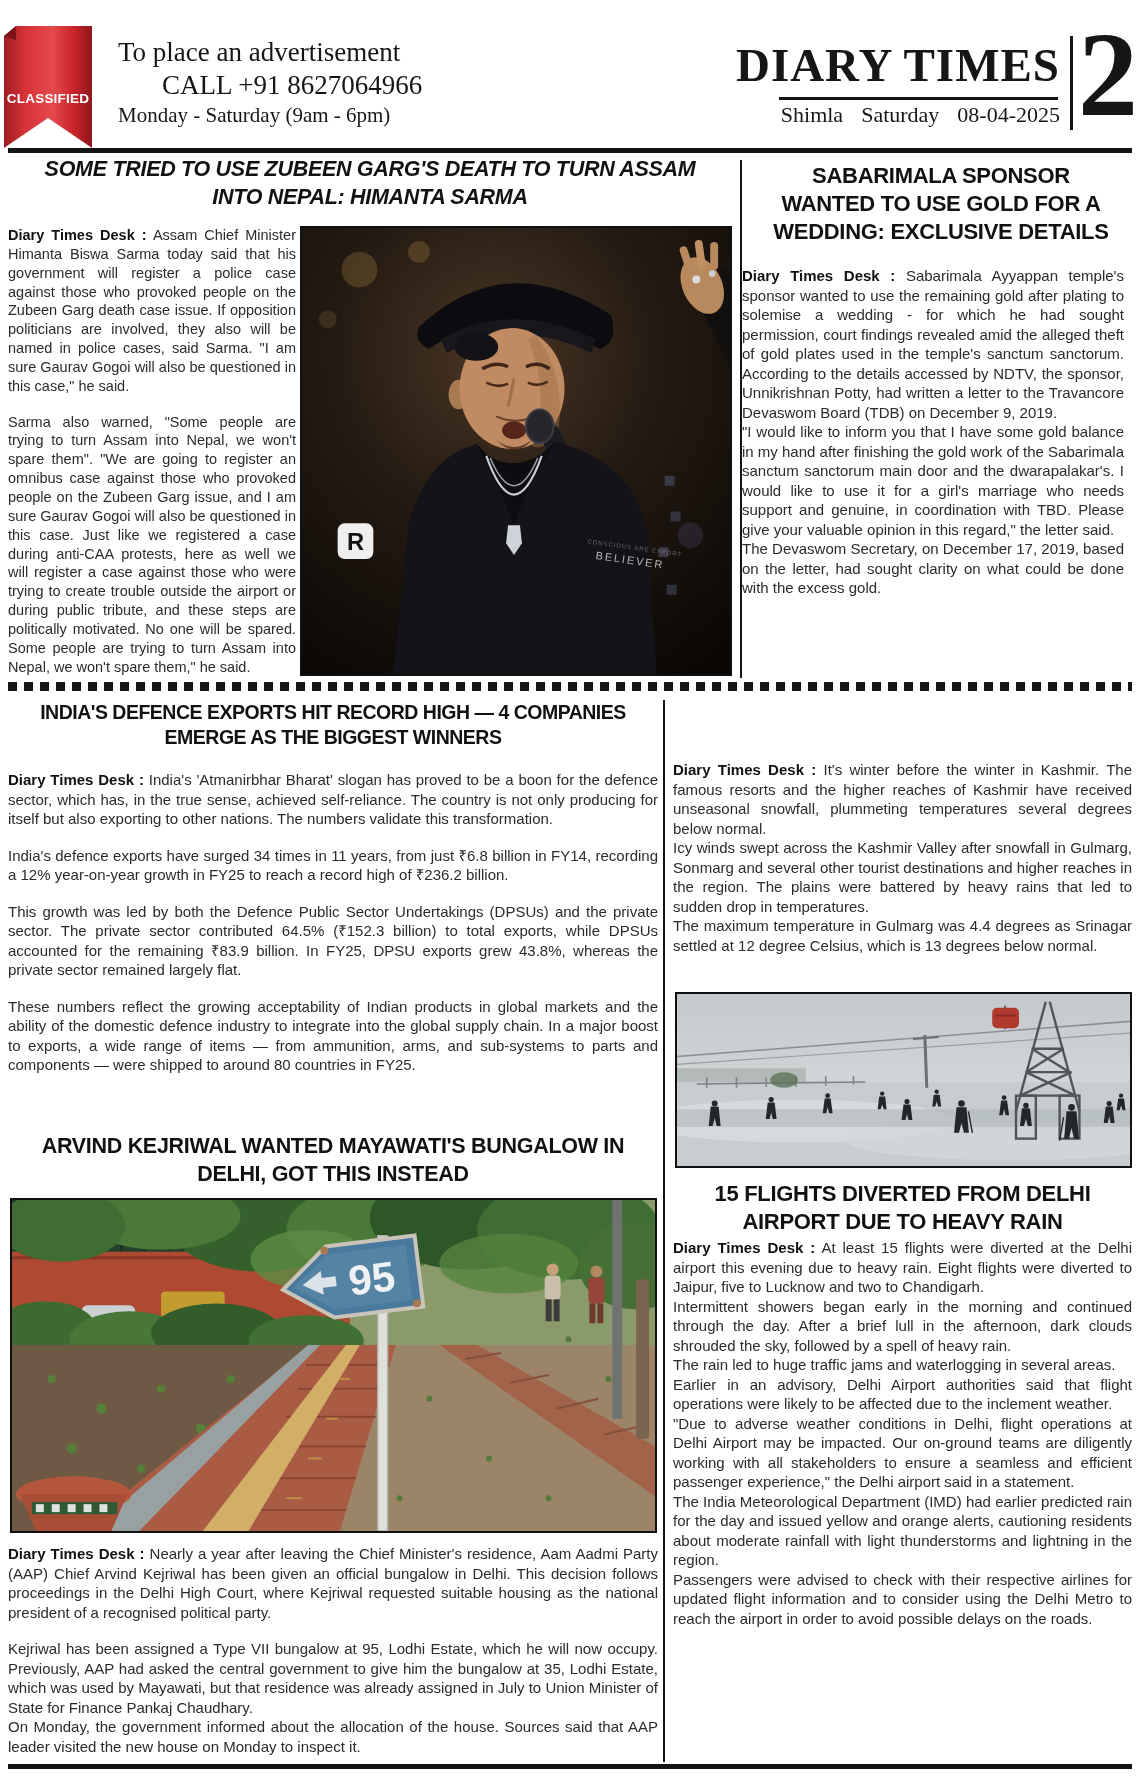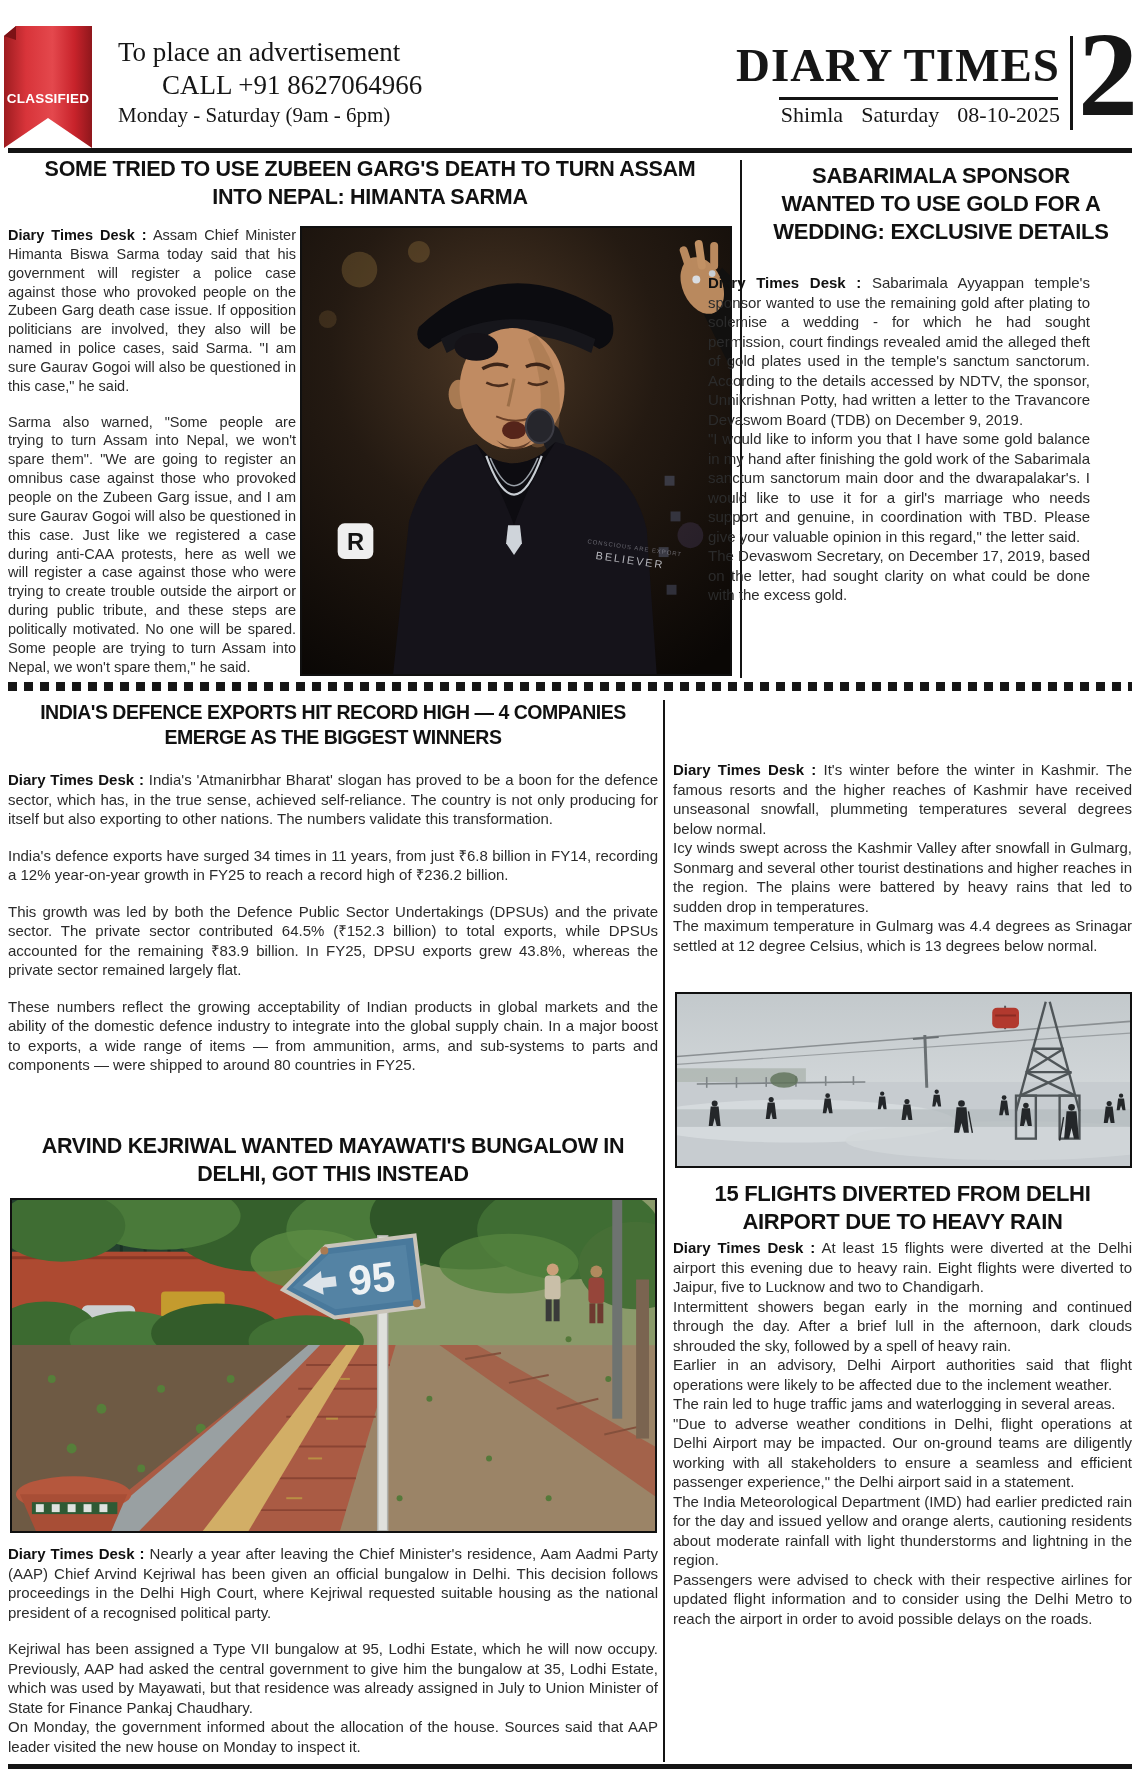--- a/index.html
+++ b/index.html
@@ -63,33 +63,33 @@
 
   <div class="abs serif" style="left:118px;top:36px;width:420px;">
     <div class="ad-line1">To place an advertisement</div>
     <div class="ad-line2">CALL +91 8627064966</div>
     <div class="ad-line3">Monday - Saturday (9am - 6pm)</div>
   </div>
 
   <div class="abs serif masthead" style="right:80px;top:38px;">DIARY TIMES</div>
   <div class="abs rule" style="left:779px;top:97px;width:279px;height:3px;"></div>
   <div class="abs serif dateline" style="right:80px;top:102px;">
-    <span style="margin-left:0;">Shimla</span><span>Saturday</span><span>08-10-2025</span>
+    <span style="margin-left:0;">Shimla</span><span>Saturday</span><span>08-04-2025</span>
   </div>
   <div class="abs rule" style="left:1070px;top:36px;width:3px;height:94px;"></div>
   <div class="abs pagenum" style="left:1078px;top:22px;width:60px;text-align:center;">2</div>
 
   <div class="abs rule" style="left:8px;top:148px;width:1124px;height:5px;"></div>
 
   <div class="abs rule" style="left:740px;top:160px;width:2px;height:518px;"></div>
   <div class="abs dotted" style="left:8px;top:682px;width:1124px;height:9px;"></div>
   <div class="abs rule" style="left:663px;top:700px;width:2px;height:1062px;"></div>
   <div class="abs rule" style="left:8px;top:1764px;width:1124px;height:5px;"></div>
 
-  <div class="abs headline hl-a1" style="left:8px;top:156px;width:724px;">SOME TRIED TO USE ZUBEEN GARG'S DEATH TO TURN ASSAM
+  <div class="abs headline hl-a1" style="left:8px;top:156px;width:724px;font-style:italic;">SOME TRIED TO USE ZUBEEN GARG'S DEATH TO TURN ASSAM
 INTO NEPAL: HIMANTA SARMA</div>
 
   <div class="abs art-body fs-a1" style="left:8px;top:226px;width:288px;">
     <p><b class="byline">Diary Times Desk :</b> <span>Assam Chief Minister Himanta Biswa Sarma today said that his government will register a police case against those who provoked people on the Zubeen Garg death case issue. If opposition politicians are involved, they also will be named in police cases, said Sarma. "I am sure Gaurav Gogoi will also be questioned in this case," he said.</span></p>
     <p class="gap">Sarma also warned, "Some people are trying to turn Assam into Nepal, we won't spare them". "We are going to register an omnibus case against those who provoked people on the Zubeen Garg issue, and I am sure Gaurav Gogoi will also be questioned in this case. Just like we registered a case during anti-CAA protests, here as well we will register a case against those who were trying to create trouble outside the airport or during public tribute, and these steps are politically motivated. No one will be spared. Some people are trying to turn Assam into Nepal, we won't spare them," he said.</p>
   </div>
 
   <div class="abs photo" style="left:300px;top:226px;width:432px;height:450px;">
     <svg viewBox="0 0 432 450" preserveAspectRatio="none">
       <defs>
@@ -156,21 +156,21 @@
       <g>
         <rect x="36" y="298" width="36" height="36" rx="7" fill="#efefef"></rect>
         <text x="54" y="325" text-anchor="middle" font-size="24" font-weight="bold" fill="#141414" font-family="Liberation Sans, sans-serif">R</text>
       </g>
     </svg>
   </div>
 
   <div class="abs headline hl-a2" style="left:750px;top:162px;width:382px;">SABARIMALA SPONSOR
 WANTED TO USE GOLD FOR A
 WEDDING: EXCLUSIVE DETAILS</div>
-  <div class="abs art-body fs-std" style="left:708px;top:266px;width:382px;margin-top:7px;">
+  <div class="abs art-body fs-std" style="left:742px;top:266px;width:382px;">
     <p><b class="byline">Diary Times Desk :</b> <span>Sabarimala Ayyappan temple's sponsor wanted to use the remaining gold after plating to solemise a wedding - for which he had sought permission, court findings revealed amid the alleged theft of gold plates used in the temple's sanctum sanctorum. According to the details accessed by NDTV, the sponsor, Unnikrishnan Potty, had written a letter to the Travancore Devaswom Board (TDB) on December 9, 2019.</span></p>
     <p>"I would like to inform you that I have some gold balance in my hand after finishing the gold work of the Sabarimala sanctum sanctorum main door and the dwarapalakar's. I would like to use it for a girl's marriage who needs support and genuine, in coordination with TBD. Please give your valuable opinion in this regard," the letter said.</p>
     <p>The Devaswom Secretary, on December 17, 2019, based on the letter, had sought clarity on what could be done with the excess gold.</p>
   </div>
 
   <div class="abs headline hl-a3" style="left:8px;top:700px;width:650px;">INDIA'S DEFENCE EXPORTS HIT RECORD HIGH — 4 COMPANIES
 EMERGE AS THE BIGGEST WINNERS</div>
   <div class="abs art-body fs-std" style="left:8px;top:770px;width:650px;">
     <p><b class="byline">Diary Times Desk :</b> <span>India's 'Atmanirbhar Bharat' slogan has proved to be a boon for the defence sector, which has, in the true sense, achieved self-reliance. The country is not only producing for itself but also exporting to other nations. The numbers validate this transformation.</span></p>
     <p class="gap">India's defence exports have surged 34 times in 11 years, from just ₹6.8 billion in FY14, recording a 12% year-on-year growth in FY25 to reach a record high of ₹236.2 billion.</p>
@@ -414,20 +414,20 @@
     <p><b class="byline">Diary Times Desk :</b> <span>Nearly a year after leaving the Chief Minister's residence, Aam Aadmi Party (AAP) Chief Arvind Kejriwal has been given an official bungalow in Delhi. This decision follows proceedings in the Delhi High Court, where Kejriwal requested suitable housing as the national president of a recognised political party.</span></p>
     <p class="gap">Kejriwal has been assigned a Type VII bungalow at 95, Lodhi Estate, which he will now occupy. Previously, AAP had asked the central government to give him the bungalow at 35, Lodhi Estate, which was used by Mayawati, but that residence was already assigned in July to Union Minister of State for Finance Pankaj Chaudhary.</p>
     <p>On Monday, the government informed about the allocation of the house. Sources said that AAP leader visited the new house on Monday to inspect it.</p>
   </div>
 
   <div class="abs headline hl-a6" style="left:673px;top:1180px;width:459px;">15 FLIGHTS DIVERTED FROM DELHI
 AIRPORT DUE TO HEAVY RAIN</div>
   <div class="abs art-body fs-std" style="left:673px;top:1238px;width:459px;">
     <p><b class="byline">Diary Times Desk :</b> <span>At least 15 flights were diverted at the Delhi airport this evening due to heavy rain. Eight flights were diverted to Jaipur, five to Lucknow and two to Chandigarh.</span></p>
     <p>Intermittent showers began early in the morning and continued through the day. After a brief lull in the afternoon, dark clouds shrouded the sky, followed by a spell of heavy rain.</p>
+    <p>The rain led to huge traffic jams and waterlogging in several areas.</p>
     <p>Earlier in an advisory, Delhi Airport authorities said that flight operations were likely to be affected due to the inclement weather.</p>
-    <p>The rain led to huge traffic jams and waterlogging in several areas.</p>
     <p>"Due to adverse weather conditions in Delhi, flight operations at Delhi Airport may be impacted. Our on-ground teams are diligently working with all stakeholders to ensure a seamless and efficient passenger experience," the Delhi airport said in a statement.</p>
     <p>The India Meteorological Department (IMD) had earlier predicted rain for the day and issued yellow and orange alerts, cautioning residents about moderate rainfall with light thunderstorms and lightning in the region.</p>
     <p>Passengers were advised to check with their respective airlines for updated flight information and to consider using the Delhi Metro to reach the airport in order to avoid possible delays on the roads.</p>
   </div>
 
 </div>
 
 </body></html>

